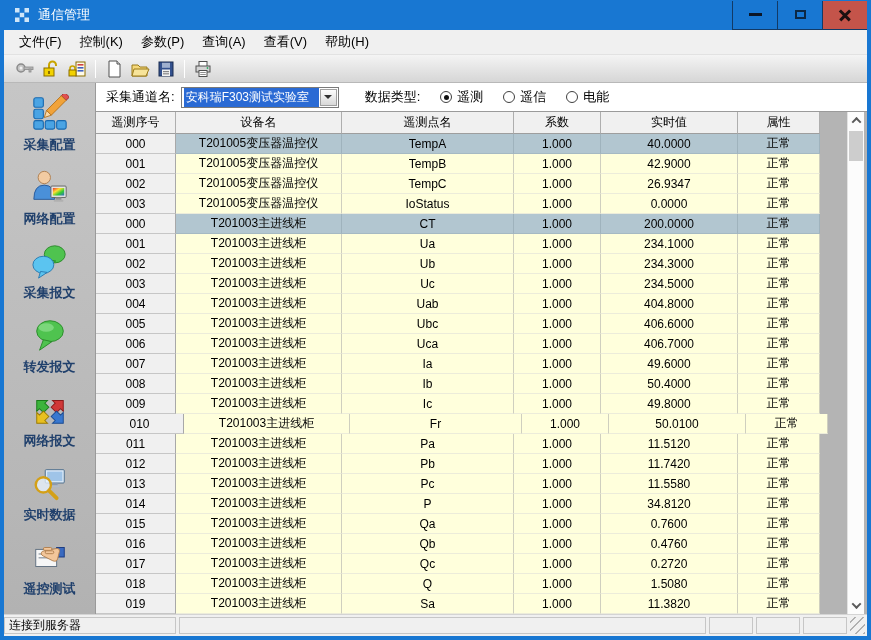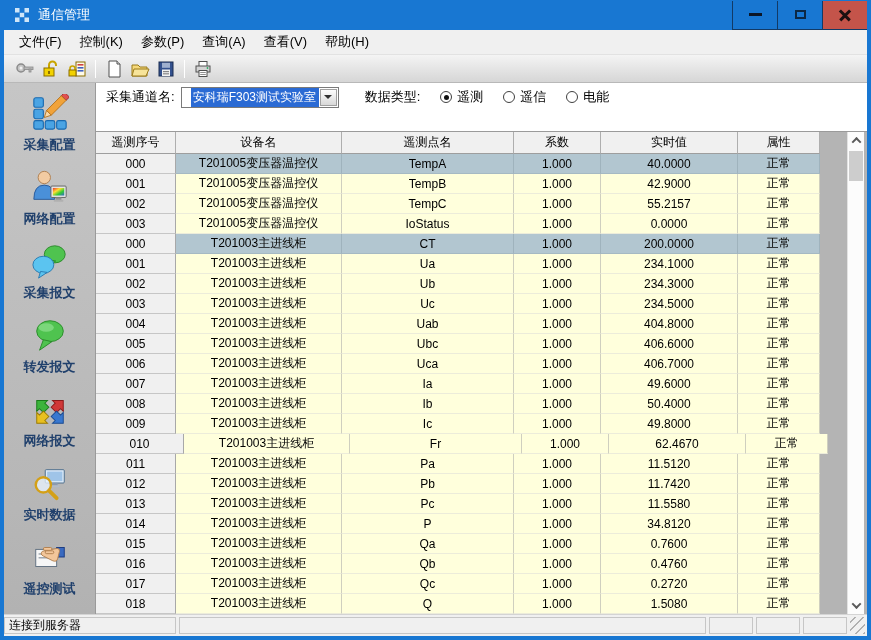--- a/index.html
+++ b/index.html
@@ -40,34 +40,34 @@
   .sidebar { width: 92px; flex: none; background: linear-gradient(#c6c6c6,#b2b2b2); border-right: 1px solid #9a9a9a;
     display: flex; flex-direction: column; align-items: center; padding-top: 10px; gap: 13px; overflow: hidden; text-align: right; }
   .side-item { display: flex; flex-direction: column; align-items: center; width: 84px; cursor: default; }
   .side-item .ic { width: 40px; height: 40px; display:flex; align-items:center; justify-content:center; }
   .side-item .lb { margin-top: 3px; font-size: 13px; font-weight: bold; color: #20406c; white-space: nowrap; }
   .content { flex: 1 1 auto; display: flex; flex-direction: column; background: #fff; min-width: 0; }
   
   .controls-row { height: 28px; flex: none; background: #fff; display: flex; align-items: center; padding-left: 10px;
     font-size: 13px; color: #000; }
   .combo { width: 158px; height: 21px; border: 1px solid #7a7a7a; background: #fff; display: flex; align-items: center;
-    margin-left: 6px; padding-left: 7px; }
+    margin-left: 6px; }
   .combo-val { flex: 1 1 auto; font-size: 12px; color: #fff; background: var(--combo-selection,#2a6ad4);
     margin: 1px 1px 1px 2px; padding: 1px 2px; white-space: nowrap; overflow: hidden; }
   .combo-arrow { width: 17px; height: 17px; flex: none; margin-right: 1px; background: linear-gradient(#fdfdfd,#d8d8d8);
     border: 1px solid #a0a0a0; display:flex; align-items:center; justify-content:center; }
   .combo-arrow i { width:0; height:0; border-left:4px solid transparent; border-right:4px solid transparent;
     border-top:4px solid #303030; }
   .dt-label { margin-left: 26px; }
   .radio { display: flex; align-items: center; margin-left: 20px; cursor: default; }
   .rb { width: 12px; height: 12px; border-radius: 50%; border: 1px solid #404040; background: #fff; margin-right: 5px;
     display:flex; align-items:center; justify-content:center; }
   .rb.on::after { content:""; width: 5px; height: 5px; border-radius: 50%; background: #111; }
   
-  .grid-wrap { flex: 1 1 auto; position: relative; background: #b4b4b4; border-top: 1px solid #9a9a9a; overflow: hidden; margin-top: 20px; }
+  .grid-wrap { flex: 1 1 auto; position: relative; background: #b4b4b4; border-top: 1px solid #9a9a9a; overflow: hidden; }
   .grid { width: 724px; background: #fff; }
   .grid .hrow { display: flex; height: 22px; }
   .grid .th { background: #f0f0f0; border-right: 1px solid #aeaeae; border-bottom: 1px solid #9e9e9e;
     font-size: 12px; color:#000; display: flex; align-items: center; justify-content: center; flex: none; }
   .grid .row { display: flex; height: 20px; }
   .grid .td { font-size: 12px; color: #000; display: flex; align-items: center; justify-content: center;
     flex: none; background: var(--row-yellow,#ffffdc); border-right: 1px solid #cfcfbf; border-bottom: 1px solid #ececda;
     white-space: nowrap; overflow: hidden; }
   .grid .td.idx { background: #f0f0f0; border-right: 1px solid #a8a8a8; border-bottom: 1px solid #c6c6c6; }
   .grid .row.sel .td:not(.idx) { background: var(--row-selected,#b2c6d0); border-right-color:#9fb3bd; border-bottom-color:#a5b9c3; }
@@ -365,21 +365,21 @@
                 <div class="td" style="width: 172px;">TempB</div>
                 <div class="td" style="width: 87px;">1.000</div>
                 <div class="td" style="width: 137px;">42.9000</div>
                 <div class="td" style="width: 82px;">正常</div>
               </div>
               <div class="row">
                 <div class="td idx" style="width: 80px;">002</div>
                 <div class="td" style="width: 166px;">T201005变压器温控仪</div>
                 <div class="td" style="width: 172px;">TempC</div>
                 <div class="td" style="width: 87px;">1.000</div>
-                <div class="td" style="width: 137px;">55.2157</div>
+                <div class="td" style="width: 137px;">26.9347</div>
                 <div class="td" style="width: 82px;">正常</div>
               </div>
               <div class="row">
                 <div class="td idx" style="width: 80px;">003</div>
                 <div class="td" style="width: 166px;">T201005变压器温控仪</div>
                 <div class="td" style="width: 172px;">IoStatus</div>
                 <div class="td" style="width: 87px;">1.000</div>
                 <div class="td" style="width: 137px;">0.0000</div>
                 <div class="td" style="width: 82px;">正常</div>
               </div>
@@ -461,21 +461,21 @@
                 <div class="td" style="width: 172px;">Ic</div>
                 <div class="td" style="width: 87px;">1.000</div>
                 <div class="td" style="width: 137px;">49.8000</div>
                 <div class="td" style="width: 82px;">正常</div>
               </div>
               <div class="row">
                 <div class="td idx" style="width: 88px;">010</div>
                 <div class="td" style="width: 166px;">T201003主进线柜</div>
                 <div class="td" style="width: 172px;">Fr</div>
                 <div class="td" style="width: 87px;">1.000</div>
-                <div class="td" style="width: 137px;">62.4670</div>
+                <div class="td" style="width: 137px;">50.0100</div>
                 <div class="td" style="width: 82px;">正常</div>
               </div>
               <div class="row">
                 <div class="td idx" style="width: 80px;">011</div>
                 <div class="td" style="width: 166px;">T201003主进线柜</div>
                 <div class="td" style="width: 172px;">Pa</div>
                 <div class="td" style="width: 87px;">1.000</div>
                 <div class="td" style="width: 137px;">11.5120</div>
                 <div class="td" style="width: 82px;">正常</div>
               </div>

